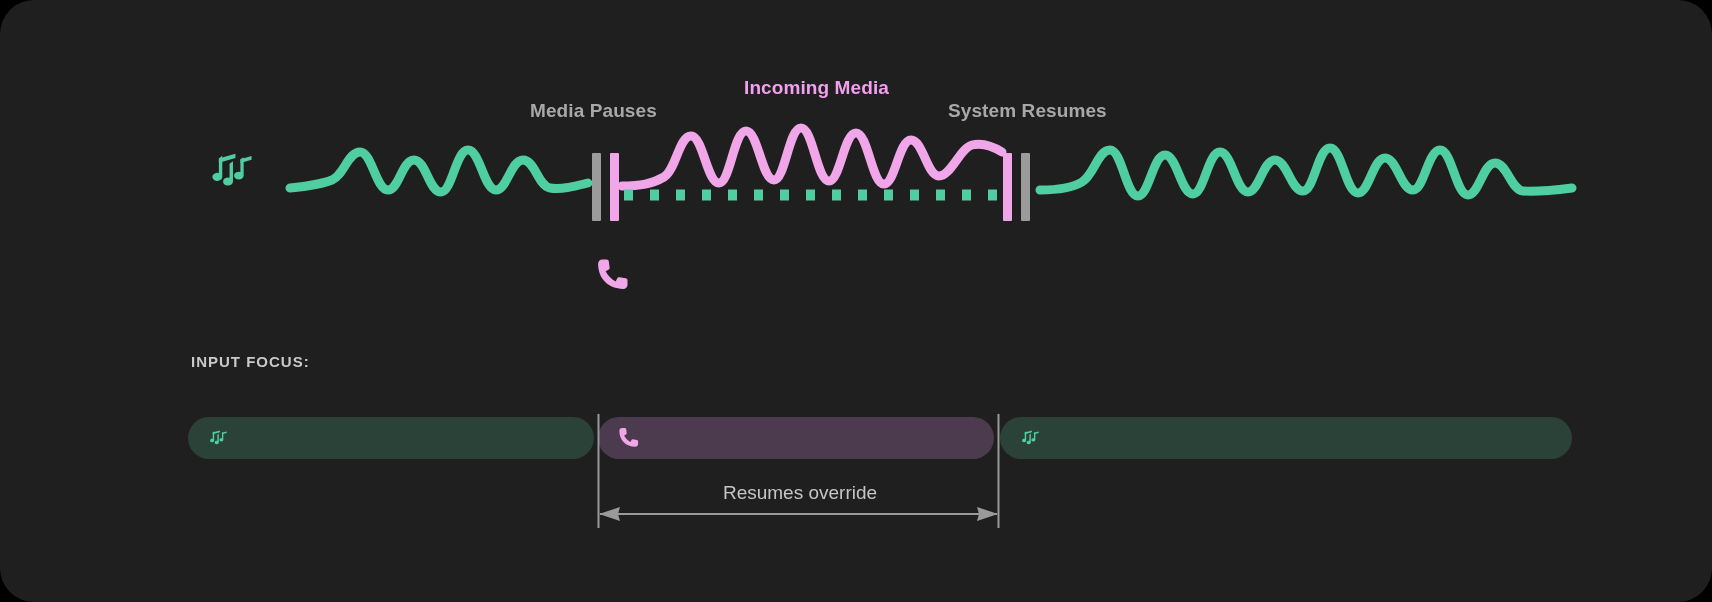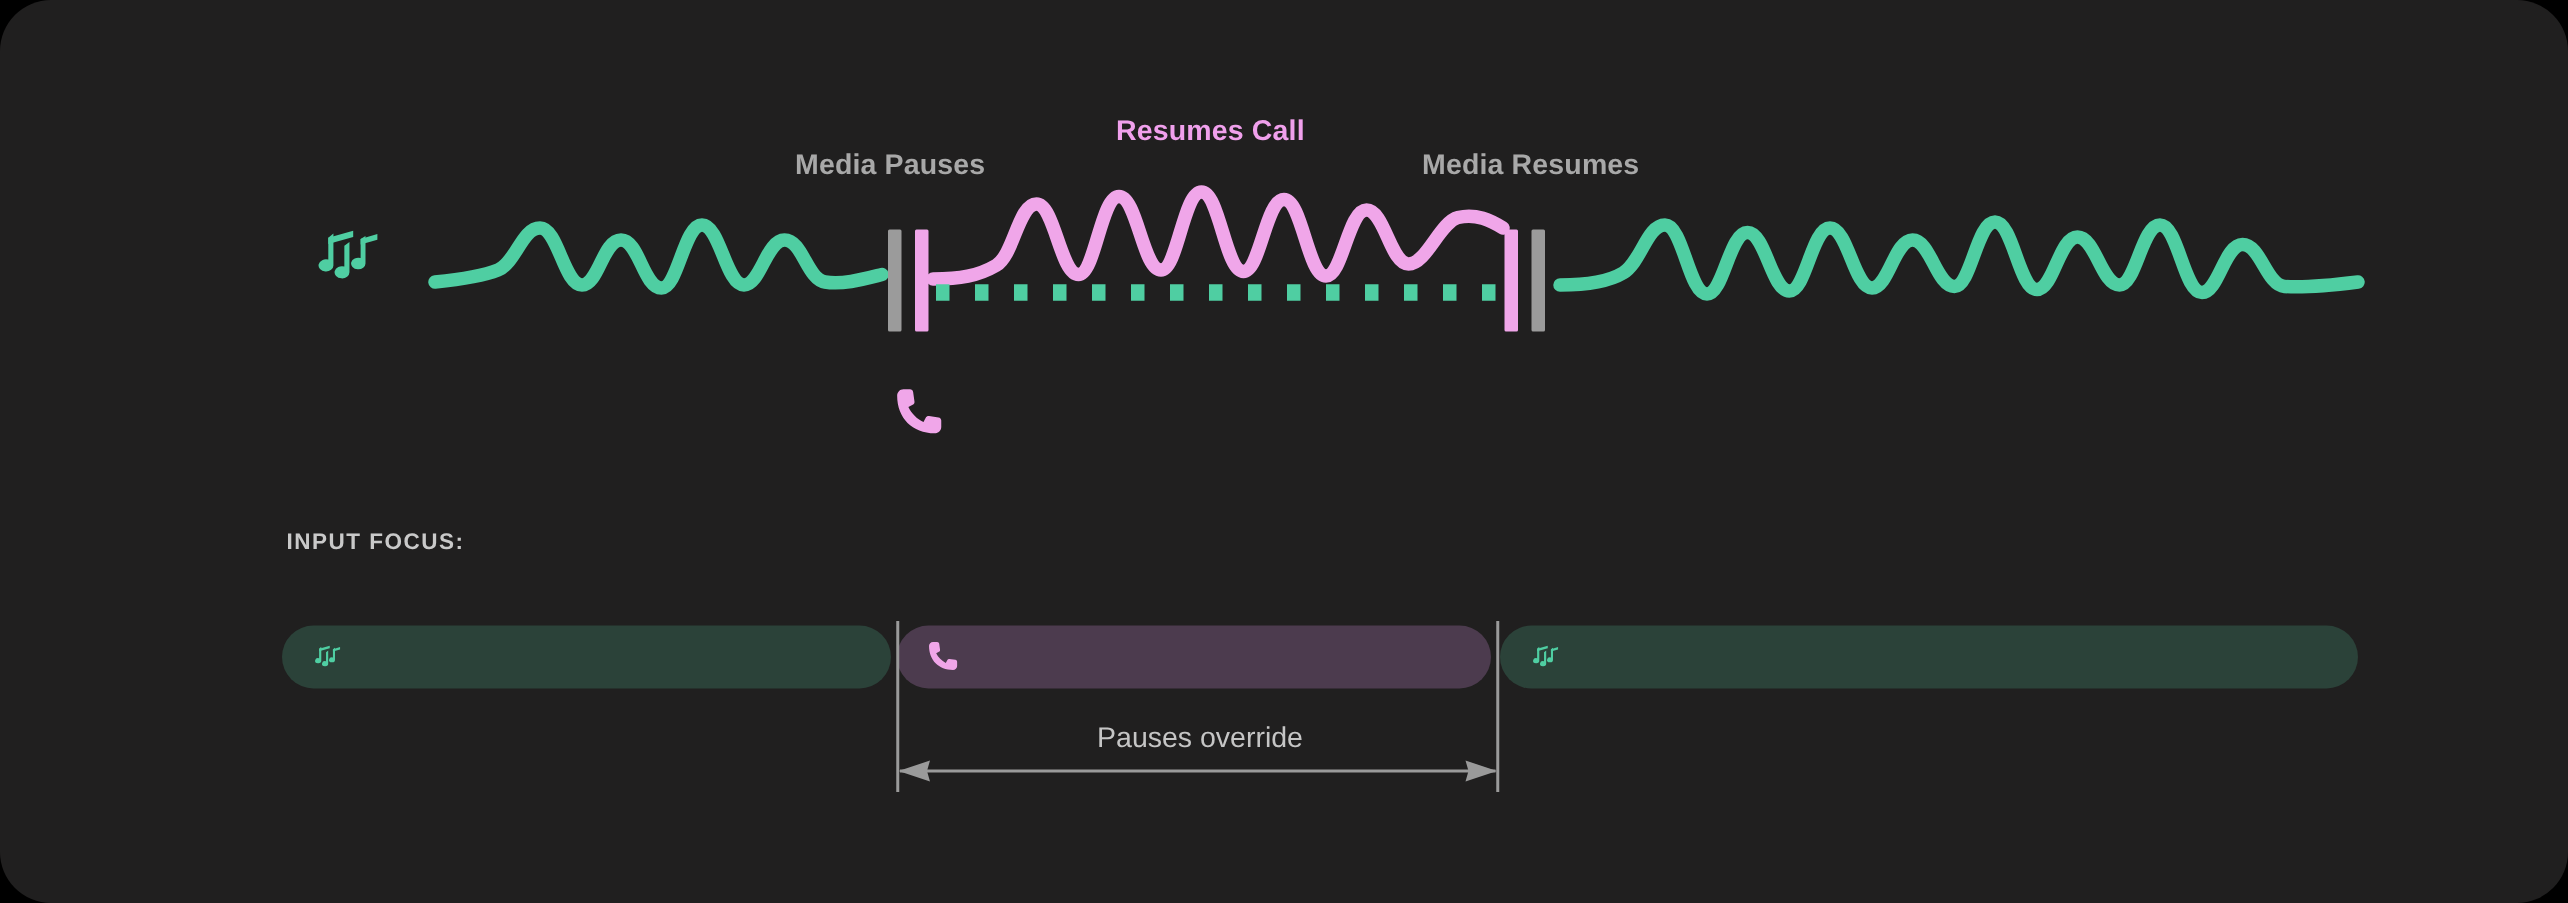--- a/index.html
+++ b/index.html
@@ -191,23 +191,23 @@
                C 1507 163, 1511 190, 1523 191
                C 1538 192, 1556 190, 1572 188"></path>
 
       <g fill="#F0A6E9" transform="translate(596,258) scale(1.5)">
         <path d="M4.2 1.0 C2.6 1.0 1.4 2.3 1.4 3.9 C1.4 13.8 8.2 20.6 18.1 20.6 C19.7 20.6 21.0 19.4 21.0 17.8 L21.0 14.9 C21.0 14.2 20.5 13.6 19.8 13.5 L15.6 12.9 C15.0 12.8 14.4 13.1 14.1 13.7 L13.1 15.6 C10.2 14.2 7.8 11.8 6.4 8.9 L8.3 7.9 C8.9 7.6 9.2 7.0 9.1 6.4 L8.5 2.2 C8.4 1.5 7.8 1.0 7.1 1.0 Z"></path>
       </g>
     </svg>
 
     <div class="tl-label muted" id="label-media-pauses">Media Pauses</div>
 
-    <div class="tl-label accent" id="label-incoming-call">Resumes Call</div>
-
-    <div class="tl-label muted" id="label-media-resumes">Media Resumes</div>
+    <div class="tl-label accent" id="label-incoming-call">Incoming Media</div>
+
+    <div class="tl-label muted" id="label-media-resumes">System Resumes</div>
   </div>
 
   <div class="focus-section">
 
     <div class="focus-title">INPUT FOCUS:</div>
 
     <div class="track-row">
 
       <div class="track track-media-a">
         <span class="track-icon">
@@ -248,17 +248,17 @@
 
     <svg class="override" width="1712" height="602" viewBox="0 0 1712 602">
       <line x1="598.5" y1="414" x2="598.5" y2="528" stroke="#9A9A9A" stroke-width="2"></line>
       <line x1="998.5" y1="414" x2="998.5" y2="528" stroke="#9A9A9A" stroke-width="2"></line>
       <line x1="600" y1="514" x2="997" y2="514" stroke="#9A9A9A" stroke-width="2"></line>
       <path fill="#9A9A9A" d="M599 514 L620 507 L618 514 L620 521 Z"></path>
       <path fill="#9A9A9A" d="M998 514 L977 507 L979 514 L977 521 Z"></path>
     </svg>
 
     <div class="override-caption">
-      <span>Pauses override</span>
+      <span>Resumes override</span>
     </div>
   </div>
 
 </div>
 
 </body></html>

